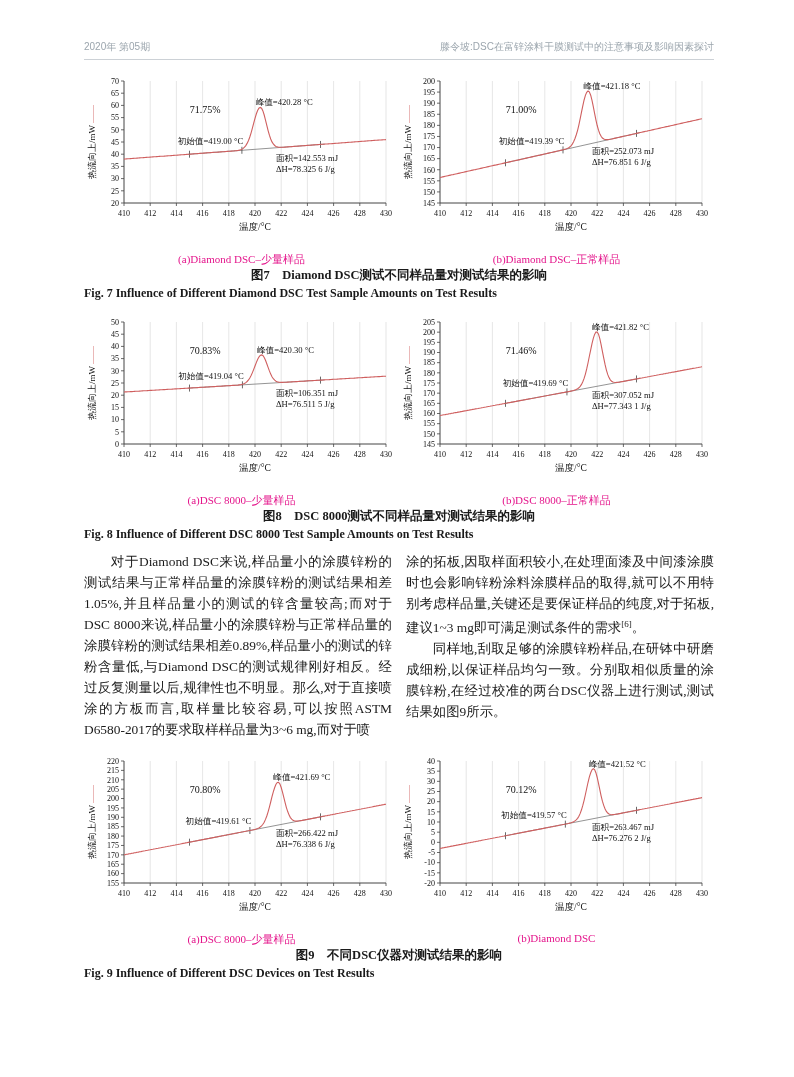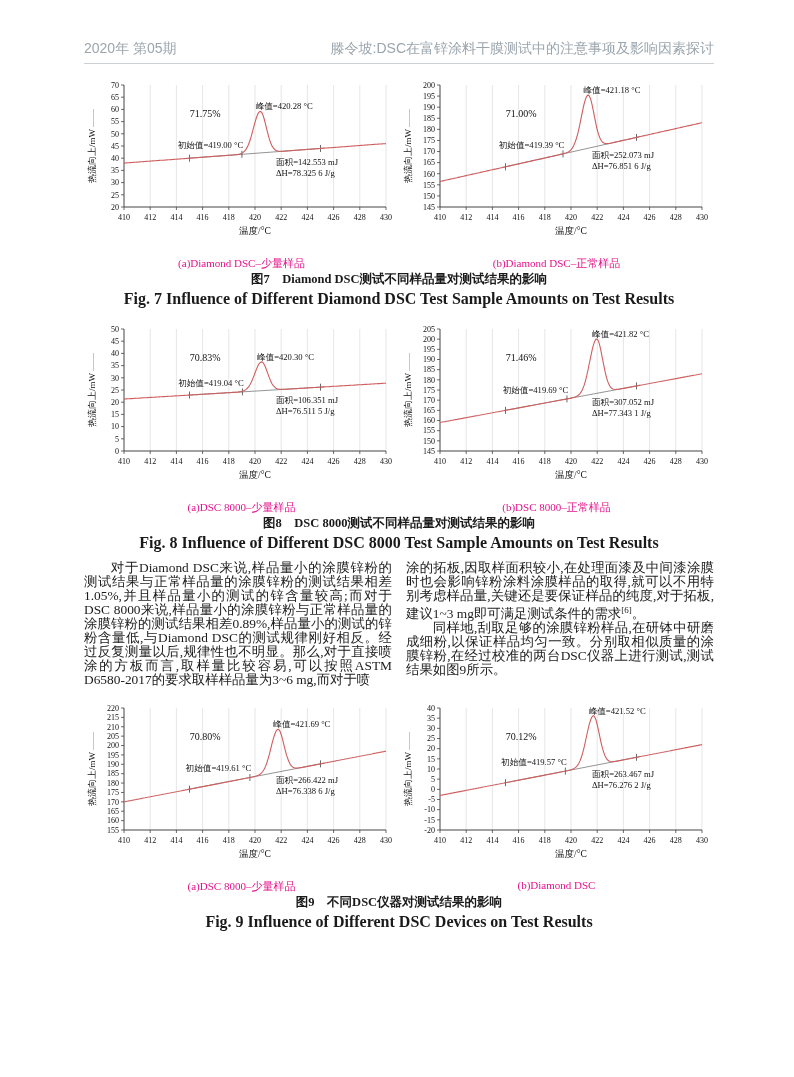--- a/index.html
+++ b/index.html
@@ -4,33 +4,33 @@
 <style>
   * { box-sizing: border-box; }
   body { margin:0; background:#ffffff; }
   .page {
     width:794px; height:1077px; position:relative; background:#fff;
     font-family:"Liberation Serif", serif; color:#1a1a1a;
     padding:40px 80px 0 84px; overflow:hidden;
   }
   .header {
     display:flex; justify-content:space-between; align-items:flex-end;
-    font-size:14px; color:#9ba5ad; border-bottom:1px solid #ccd1d6;
+    font-size:10px; color:#9ba5ad; border-bottom:1px solid #ccd1d6;
     padding-bottom:5px; font-family:"Liberation Sans", sans-serif;
   }
   .figure-block { margin-top:13px; }
   .charts-row { display:flex; justify-content:space-between; }
   .chart { width:314px; height:178px; }
   .subcaps { display:flex; margin-top:1px; }
   .subcap { flex:1; text-align:center; color:#e4148b; font-size:11px; }
   .cap-cn { text-align:center; font-weight:bold; font-size:12.5px; margin-top:0; }
-  .cap-en { text-align:center; font-weight:bold; font-size:16px; margin-top:2px; }
+  .cap-en { font-weight:bold; font-size:12px; margin-top:2px; }
   .columns { display:flex; gap:14px; margin-top:9px; }
   .col { width:308px; }
-  .para { margin:0; font-size:13.4px; line-height:14px; text-align:justify; }
+  .para { margin:0; font-size:13.4px; line-height:21px; text-align:justify; }
   .indent { text-indent:2em; }
   .supref { font-size:9px; }
   .sec-heading {
     color:#e4148b; font-weight:bold; font-size:13.5px; line-height:22px;
     font-family:"Liberation Sans", sans-serif; margin:1px 0;
   }
   .footer { position:absolute; right:62px; bottom:16px; display:flex; align-items:flex-start; }
   .footer-text { text-align:right; margin-right:6px; padding-top:3px; }
   .footer-cn { font-size:13.5px; font-weight:bold; color:#63747f; letter-spacing:1px; font-family:"Liberation Sans", sans-serif; }
   .footer-en { font-size:8px; color:#bcc3c9; font-family:"Liberation Sans", sans-serif; }

